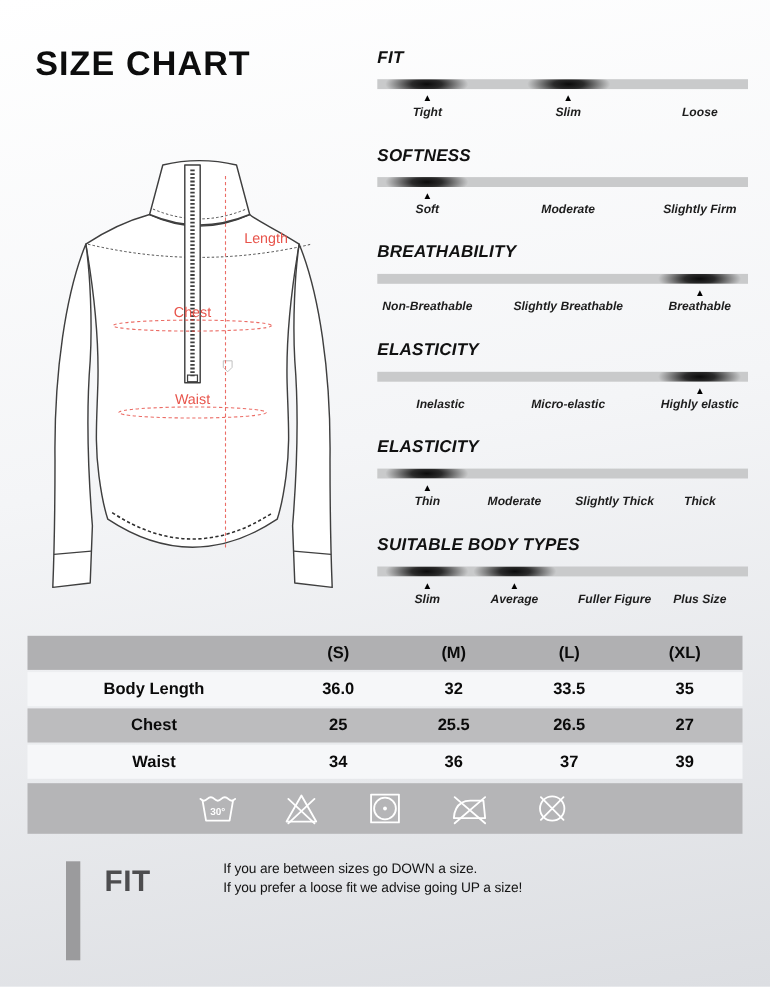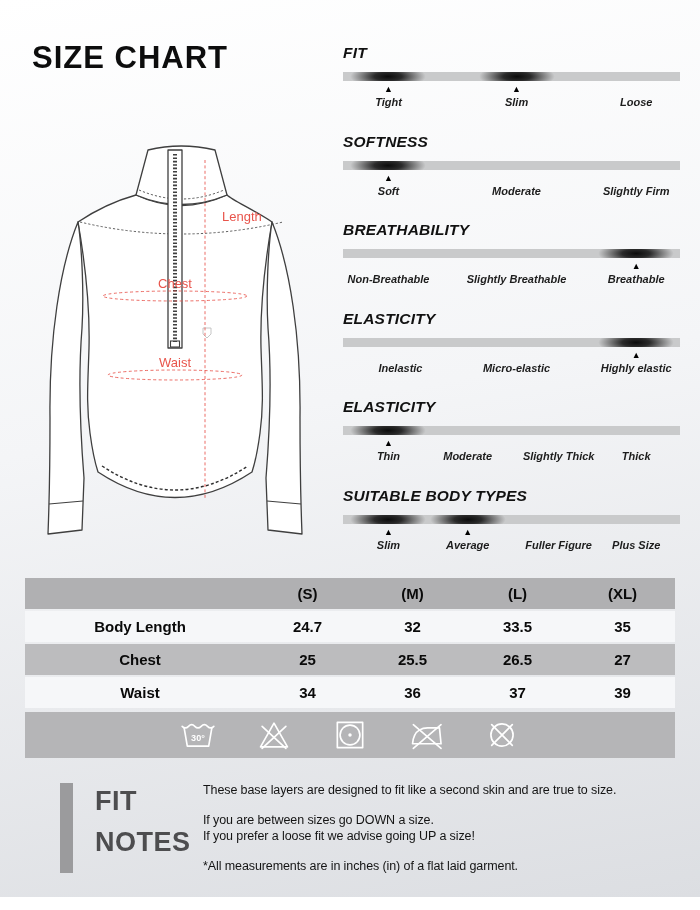--- a/index.html
+++ b/index.html
@@ -202,21 +202,21 @@
   <div class="size-table">
       <div class="size-row size-row-header">
         <div class="size-cell"></div>
         <div class="size-cell">(S)</div>
         <div class="size-cell">(M)</div>
         <div class="size-cell">(L)</div>
         <div class="size-cell">(XL)</div>
       </div>
       <div class="size-row size-row-light">
         <div class="size-cell">Body Length</div>
-        <div class="size-cell">24.7</div>
+        <div class="size-cell">36.0</div>
         <div class="size-cell">32</div>
         <div class="size-cell">33.5</div>
         <div class="size-cell">35</div>
       </div>
       <div class="size-row size-row-gray">
         <div class="size-cell">Chest</div>
         <div class="size-cell">25</div>
         <div class="size-cell">25.5</div>
         <div class="size-cell">26.5</div>
         <div class="size-cell">27</div>
@@ -252,23 +252,20 @@
       <svg class="care-icon" viewBox="0 0 48 48">
     <circle cx="24" cy="24" r="14"></circle>
     <path d="M11,11 L37,37 M37,11 L11,37"></path>
   </svg>
     </div>
 
   <div class="fit-notes">
     <div class="notes-bar"></div>
     <div class="notes-heading">
         <div class="">FIT</div>
-        <div class="">NOTES</div>
       </div>
     <div class="notes-text">
-        <p class="">These base layers are designed to fit like a second skin and are true to size.</p>
         <p class="">If you are between sizes go DOWN a size.
 If you prefer a loose fit we advise going UP a size!</p>
-        <p class="">*All measurements are in inches (in) of a flat laid garment.</p>
       </div>
   </div>
 
 </div>
 
 </body></html>

